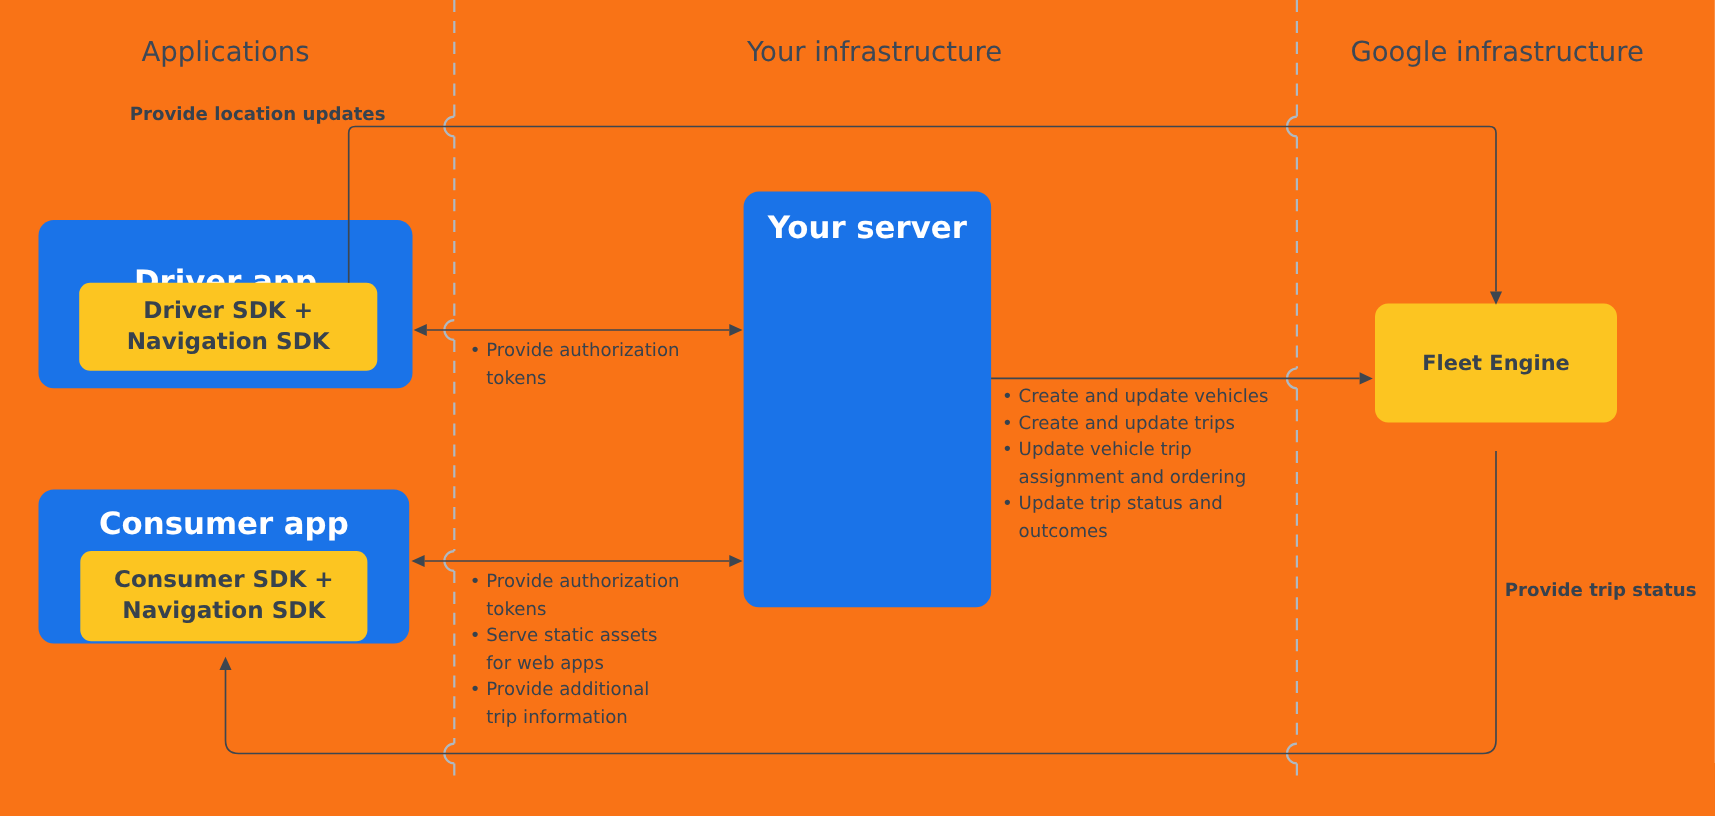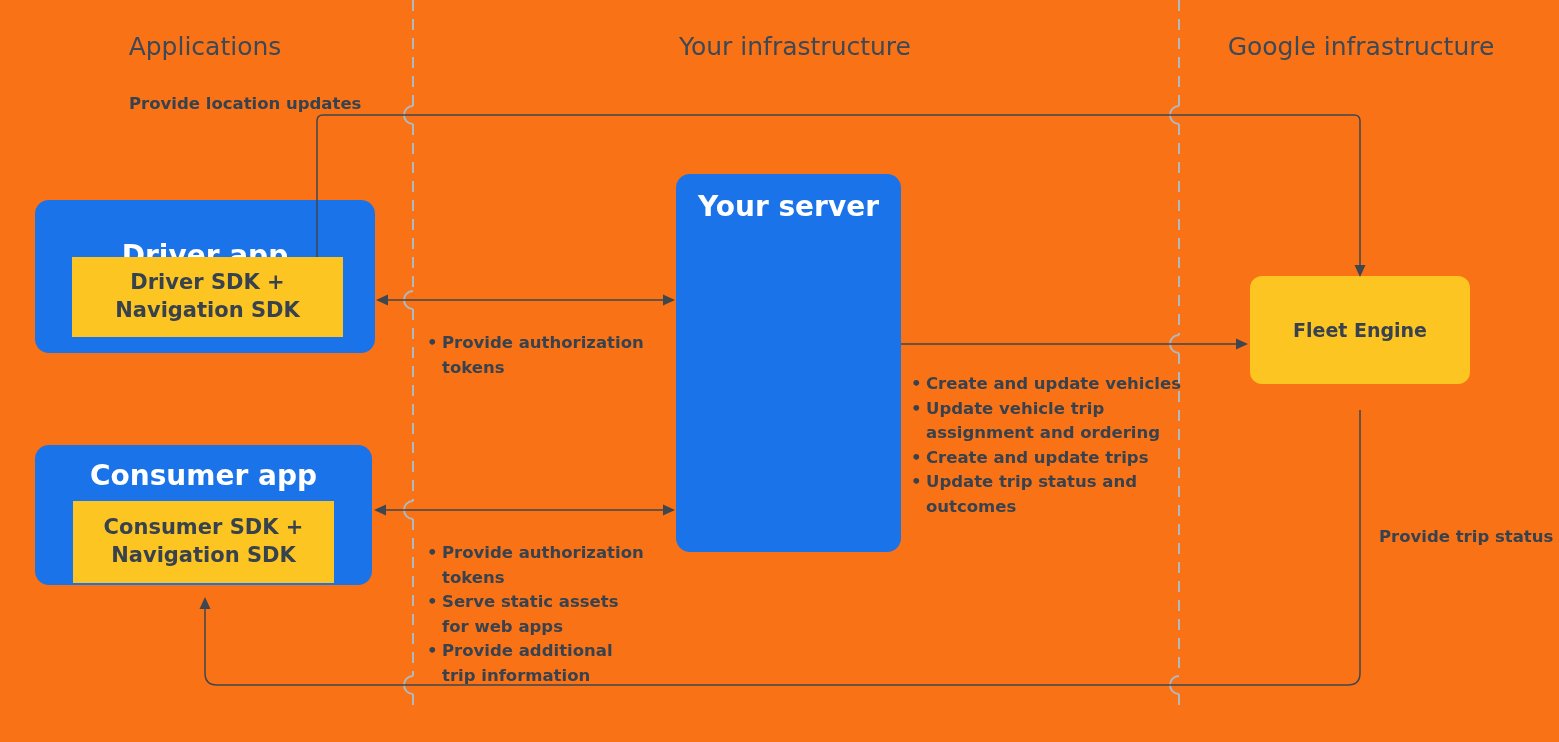--- a/index.html
+++ b/index.html
@@ -23,39 +23,39 @@
     position:absolute;top:32px;font-size:25px;color:var(--heading);
     text-align:center;white-space:nowrap;z-index:2;
   }
   
   .app-box{position:absolute;background:var(--blue);border-radius:14px;z-index:1;}
   .app-title{
     position:absolute;left:0;right:0;text-align:center;color:var(--white);
     font-weight:bold;font-size:28px;white-space:nowrap;
   }
   .sdk-box{
-    position:absolute;background:var(--yellow);border-radius:0;
+    position:absolute;background:var(--yellow);border-radius:10px;
     display:flex;align-items:center;justify-content:center;text-align:center;
     color:var(--dark);font-weight:bold;font-size:21px;line-height:1.33;white-space:pre-line;
   }
   .fleet-box{
     position:absolute;left:1250px;top:276px;width:220px;height:108px;
     background:var(--yellow);border-radius:12px;z-index:1;
     display:flex;align-items:center;justify-content:center;
     color:var(--dark);font-weight:bold;font-size:19px;white-space:nowrap;
   }
   
   .edge-label{
     position:absolute;font-size:16.5px;font-weight:bold;color:var(--dark);
-    white-space:nowrap;z-index:3;margin-left:11px;
+    white-space:nowrap;z-index:3;
   }
   
   ul.bullets{
     position:absolute;list-style:none;z-index:3;
-    font-size:16.5px;font-weight:bold;color:var(--dark);line-height:24.5px;margin-top:24px;
+    font-size:16.5px;font-weight:normal;color:var(--dark);line-height:24.5px;
   }
   ul.bullets li{position:relative;padding-left:15px;white-space:pre-line;}
   ul.bullets li::before{content:"\2022";position:absolute;left:0;top:0;}
 </style>
 </head>
 <body>
 
 <div class="canvas">
 
   <div class="col-header" style="left:60px;width:290px;">Applications</div>
@@ -92,23 +92,23 @@
     <li>Provide authorization
 tokens</li>
     <li>Serve static assets
 for web apps</li>
     <li>Provide additional
 trip information</li>
   </ul>
 
   <ul class="bullets" style="left:911px;top:348px;width:270px;">
     <li>Create and update vehicles</li>
+    <li>Create and update trips</li>
     <li>Update vehicle trip
 assignment and ordering</li>
-    <li>Create and update trips</li>
     <li>Update trip status and
 outcomes</li>
   </ul>
 
   <svg class="lines" viewBox="0 0 1559 742">
 
     <g>
       <path class="divider-dash" d="M413 0 V106 M413 124 V291 M413 309 V501 M413 519 V676 M413 694 V713"></path>
       <path class="divider-hop" d="M413 106 A9 9 0 0 0 413 124 M413 291 A9 9 0 0 0 413 309 M413 501 A9 9 0 0 0 413 519 M413 676 A9 9 0 0 0 413 694"></path>
     </g>

